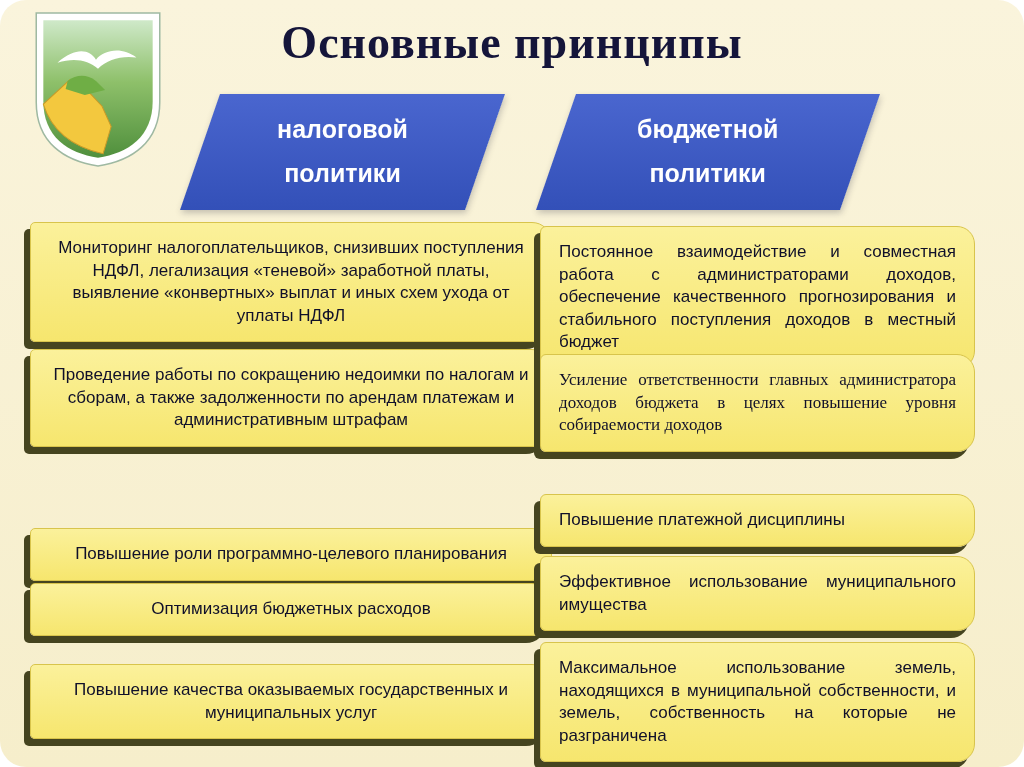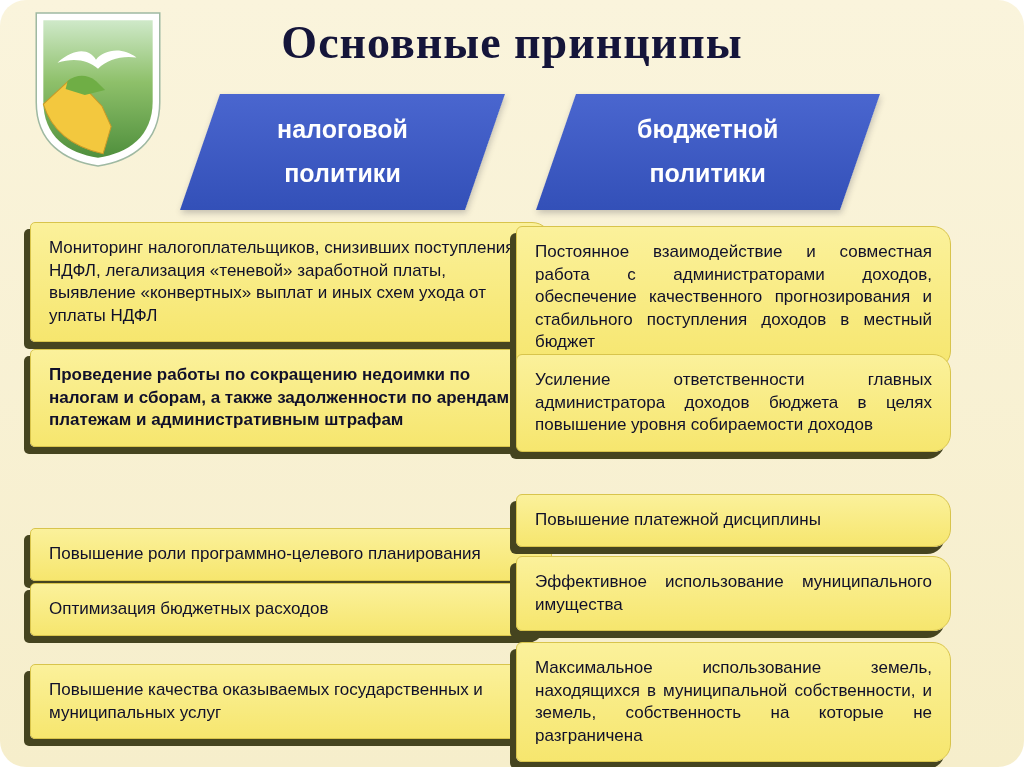--- a/index.html
+++ b/index.html
@@ -68,30 +68,30 @@
     box-shadow:-6px 7px 0 0 #45441f;
     padding:14px 18px;
     font-size:17px;
     line-height:1.33;
     color:#10102a;
   }
   .col-left .policy-box{
     left:30px;
     width:522px;
     border-radius:5px 20px 20px 5px;
-    text-align:left;
+    text-align:center;
   }
   .col-right .policy-box{
-    left:516px;
+    left:540px;
     width:435px;
     border-radius:6px 18px 18px 6px;
     text-align:justify;
   }
-  .lb1{top:222px;} .lb2{top:349px;font-weight:bold;} .lb3{top:484px;margin-top:44px;} .lb4{top:583px;} .lb5{top:648px;margin-top:16px;}
-  .rb1{top:226px;} .rb2{top:354px;} .rb3{top:462px;margin-top:32px;} .rb4{top:556px;} .rb5{top:642px;}
+  .lb1{top:222px;} .lb2{top:349px;} .lb3{top:484px;margin-top:44px;} .lb4{top:583px;} .lb5{top:648px;margin-top:16px;}
+  .rb1{top:226px;} .rb2{top:354px;font-family:Liberation Serif, serif;} .rb3{top:462px;margin-top:32px;} .rb4{top:556px;} .rb5{top:642px;}
 </style>
 </head>
 <body>
 
 <div class="slide">
 
   <div class="emblem">
     <svg viewBox="0 0 132 160" width="136" height="162" aria-hidden="true">
       <defs>
         <linearGradient id="g1" x1="0" y1="0" x2="0" y2="1">

